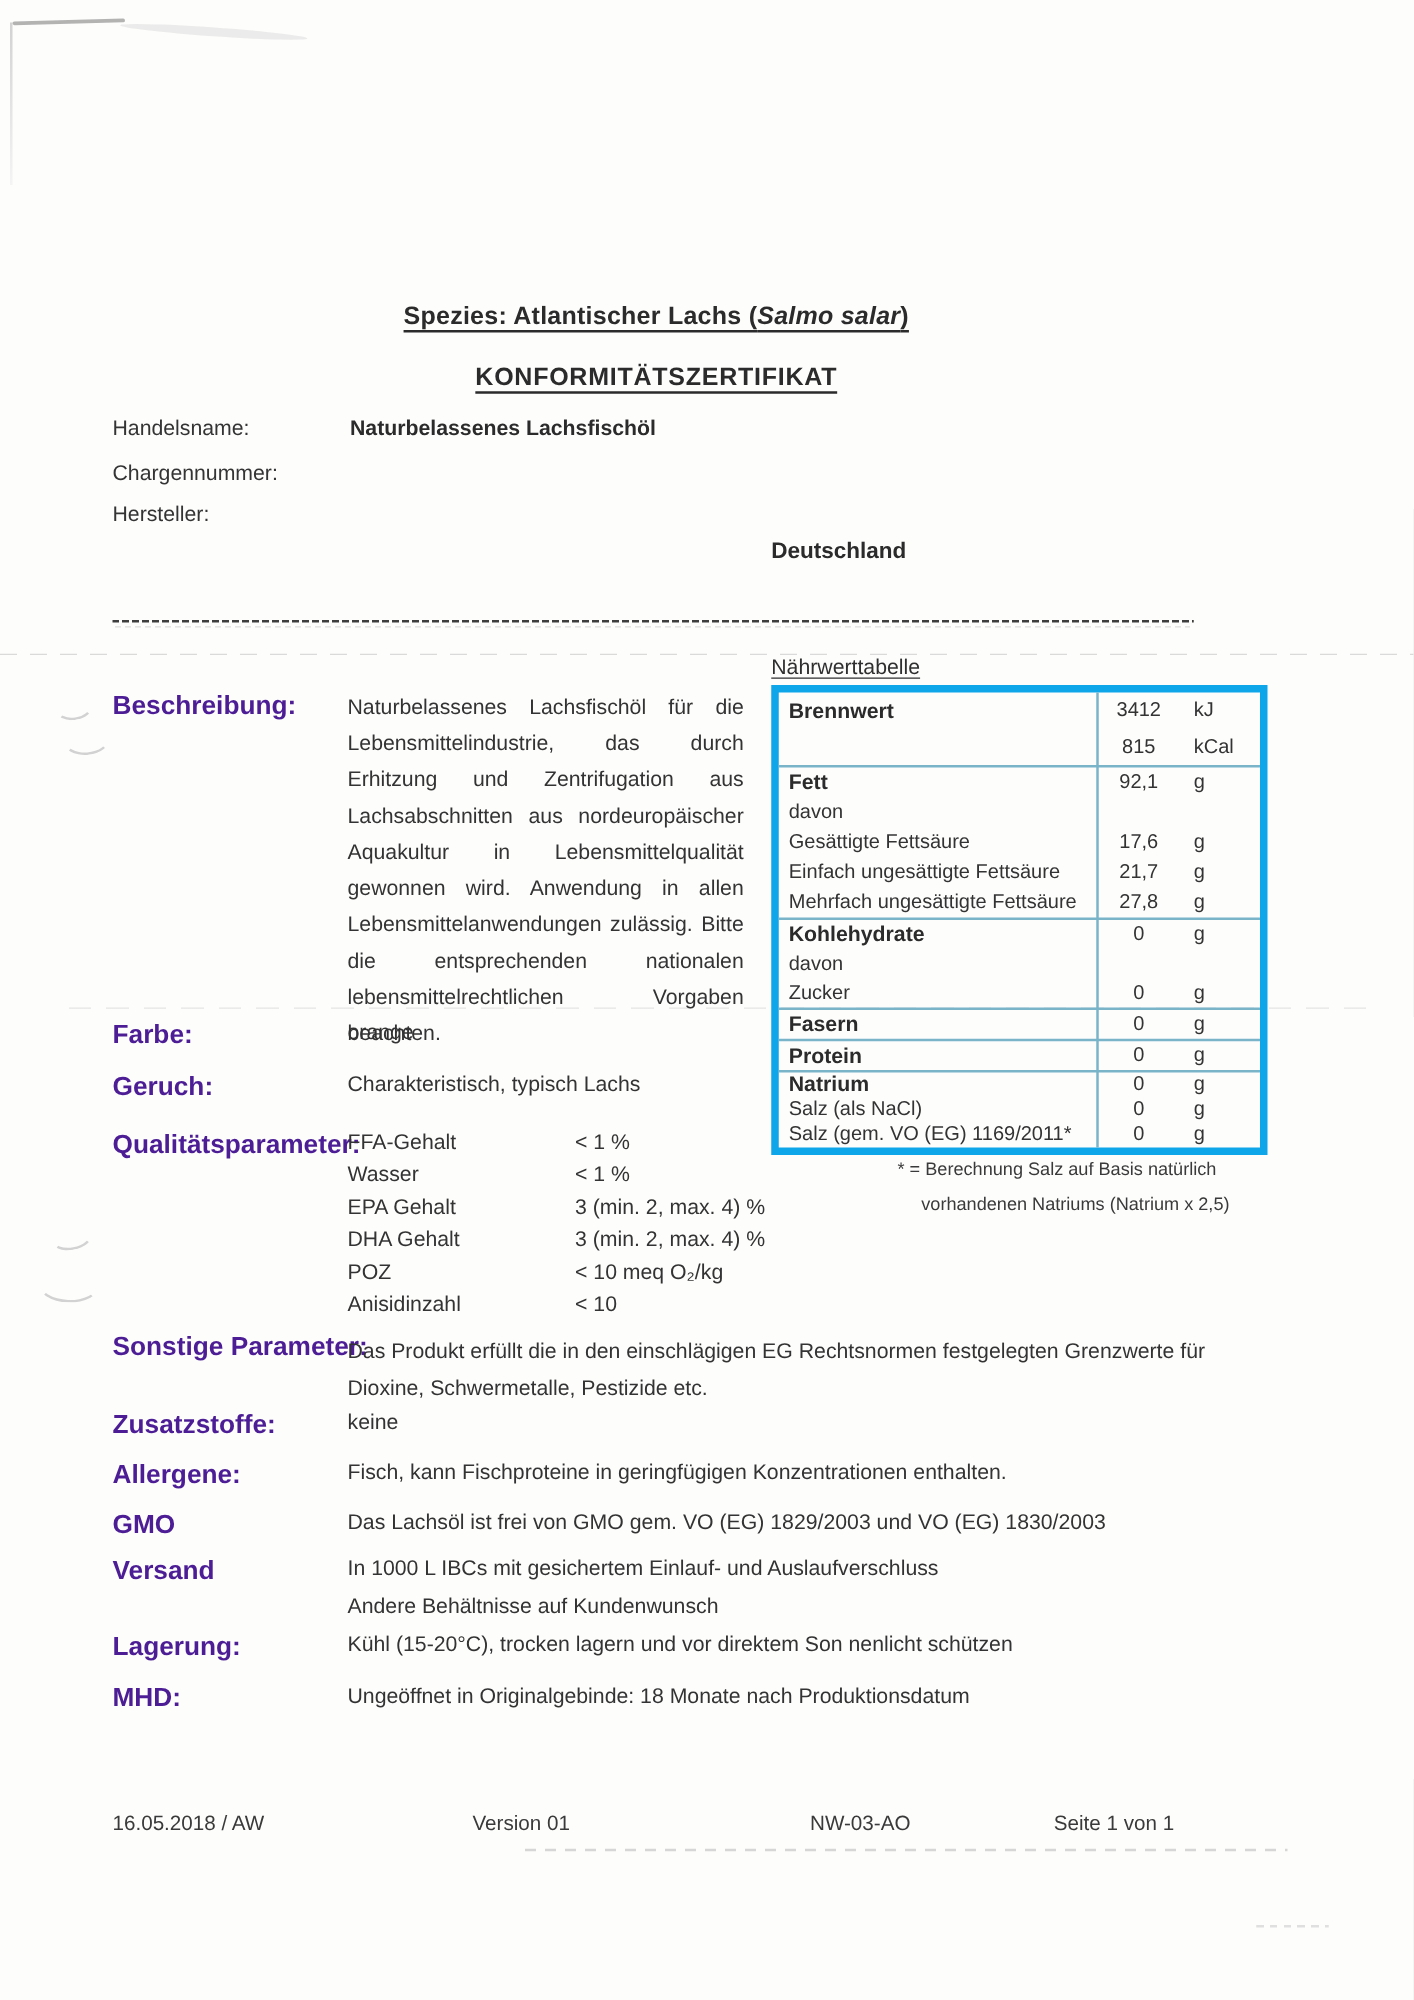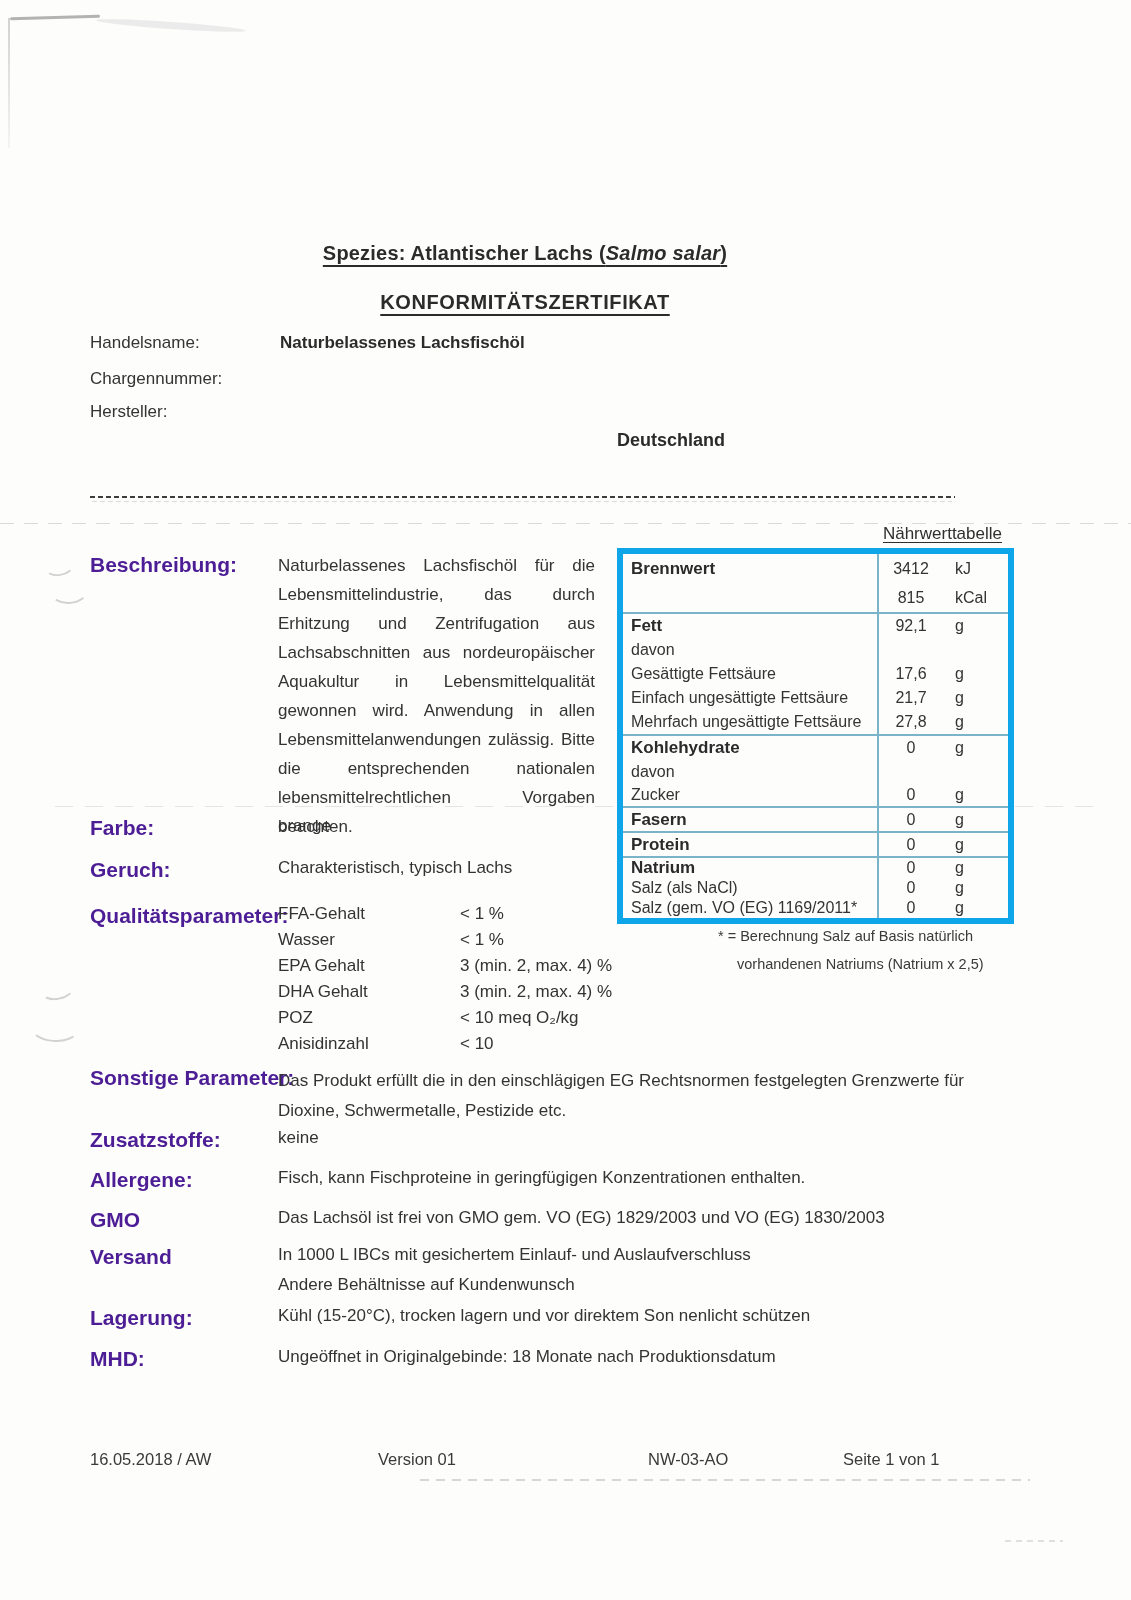--- a/index.html
+++ b/index.html
@@ -46,21 +46,21 @@
     position:absolute;left:278px;top:551px;width:317px;
     font-size:17px;line-height:29px;color:#333;
     text-align:justify;text-align-last:left;
   }
   .wrap-text{position:absolute;left:278px;font-size:17px;line-height:30px;color:#333;}
   .qp-name{position:absolute;left:278px;font-size:17px;color:#333;white-space:nowrap;}
   .qp-value{position:absolute;left:460px;font-size:17px;color:#333;white-space:nowrap;}
   .footnote{position:absolute;font-size:14.5px;color:#3a3a3a;white-space:nowrap;}
   
   .nt-title{
-    position:absolute;left:617px;top:524px;width:385px;text-align:right;
+    position:absolute;left:617px;top:524px;width:385px;text-align:left;
     font-size:17px;color:#2f2f2f;
     text-decoration:underline;text-underline-offset:3px;
   }
   .nt-table{position:absolute;left:617px;top:548px;width:385px;border:6px solid #0ea5e9;background:transparent;}
   .nt-divider{position:absolute;left:254px;top:0;bottom:0;width:2px;background:#79b4c9;}
   .nt-group{position:relative;border-top:2px solid #79b4c9;}
   .nt-group.first{border-top:none;}
   .nt-row{position:relative;height:24px;line-height:24px;font-size:16px;color:#333;}
   .nt-row.h29{height:29px;line-height:29px;}
   .nt-row.h23{height:23px;line-height:23px;}

